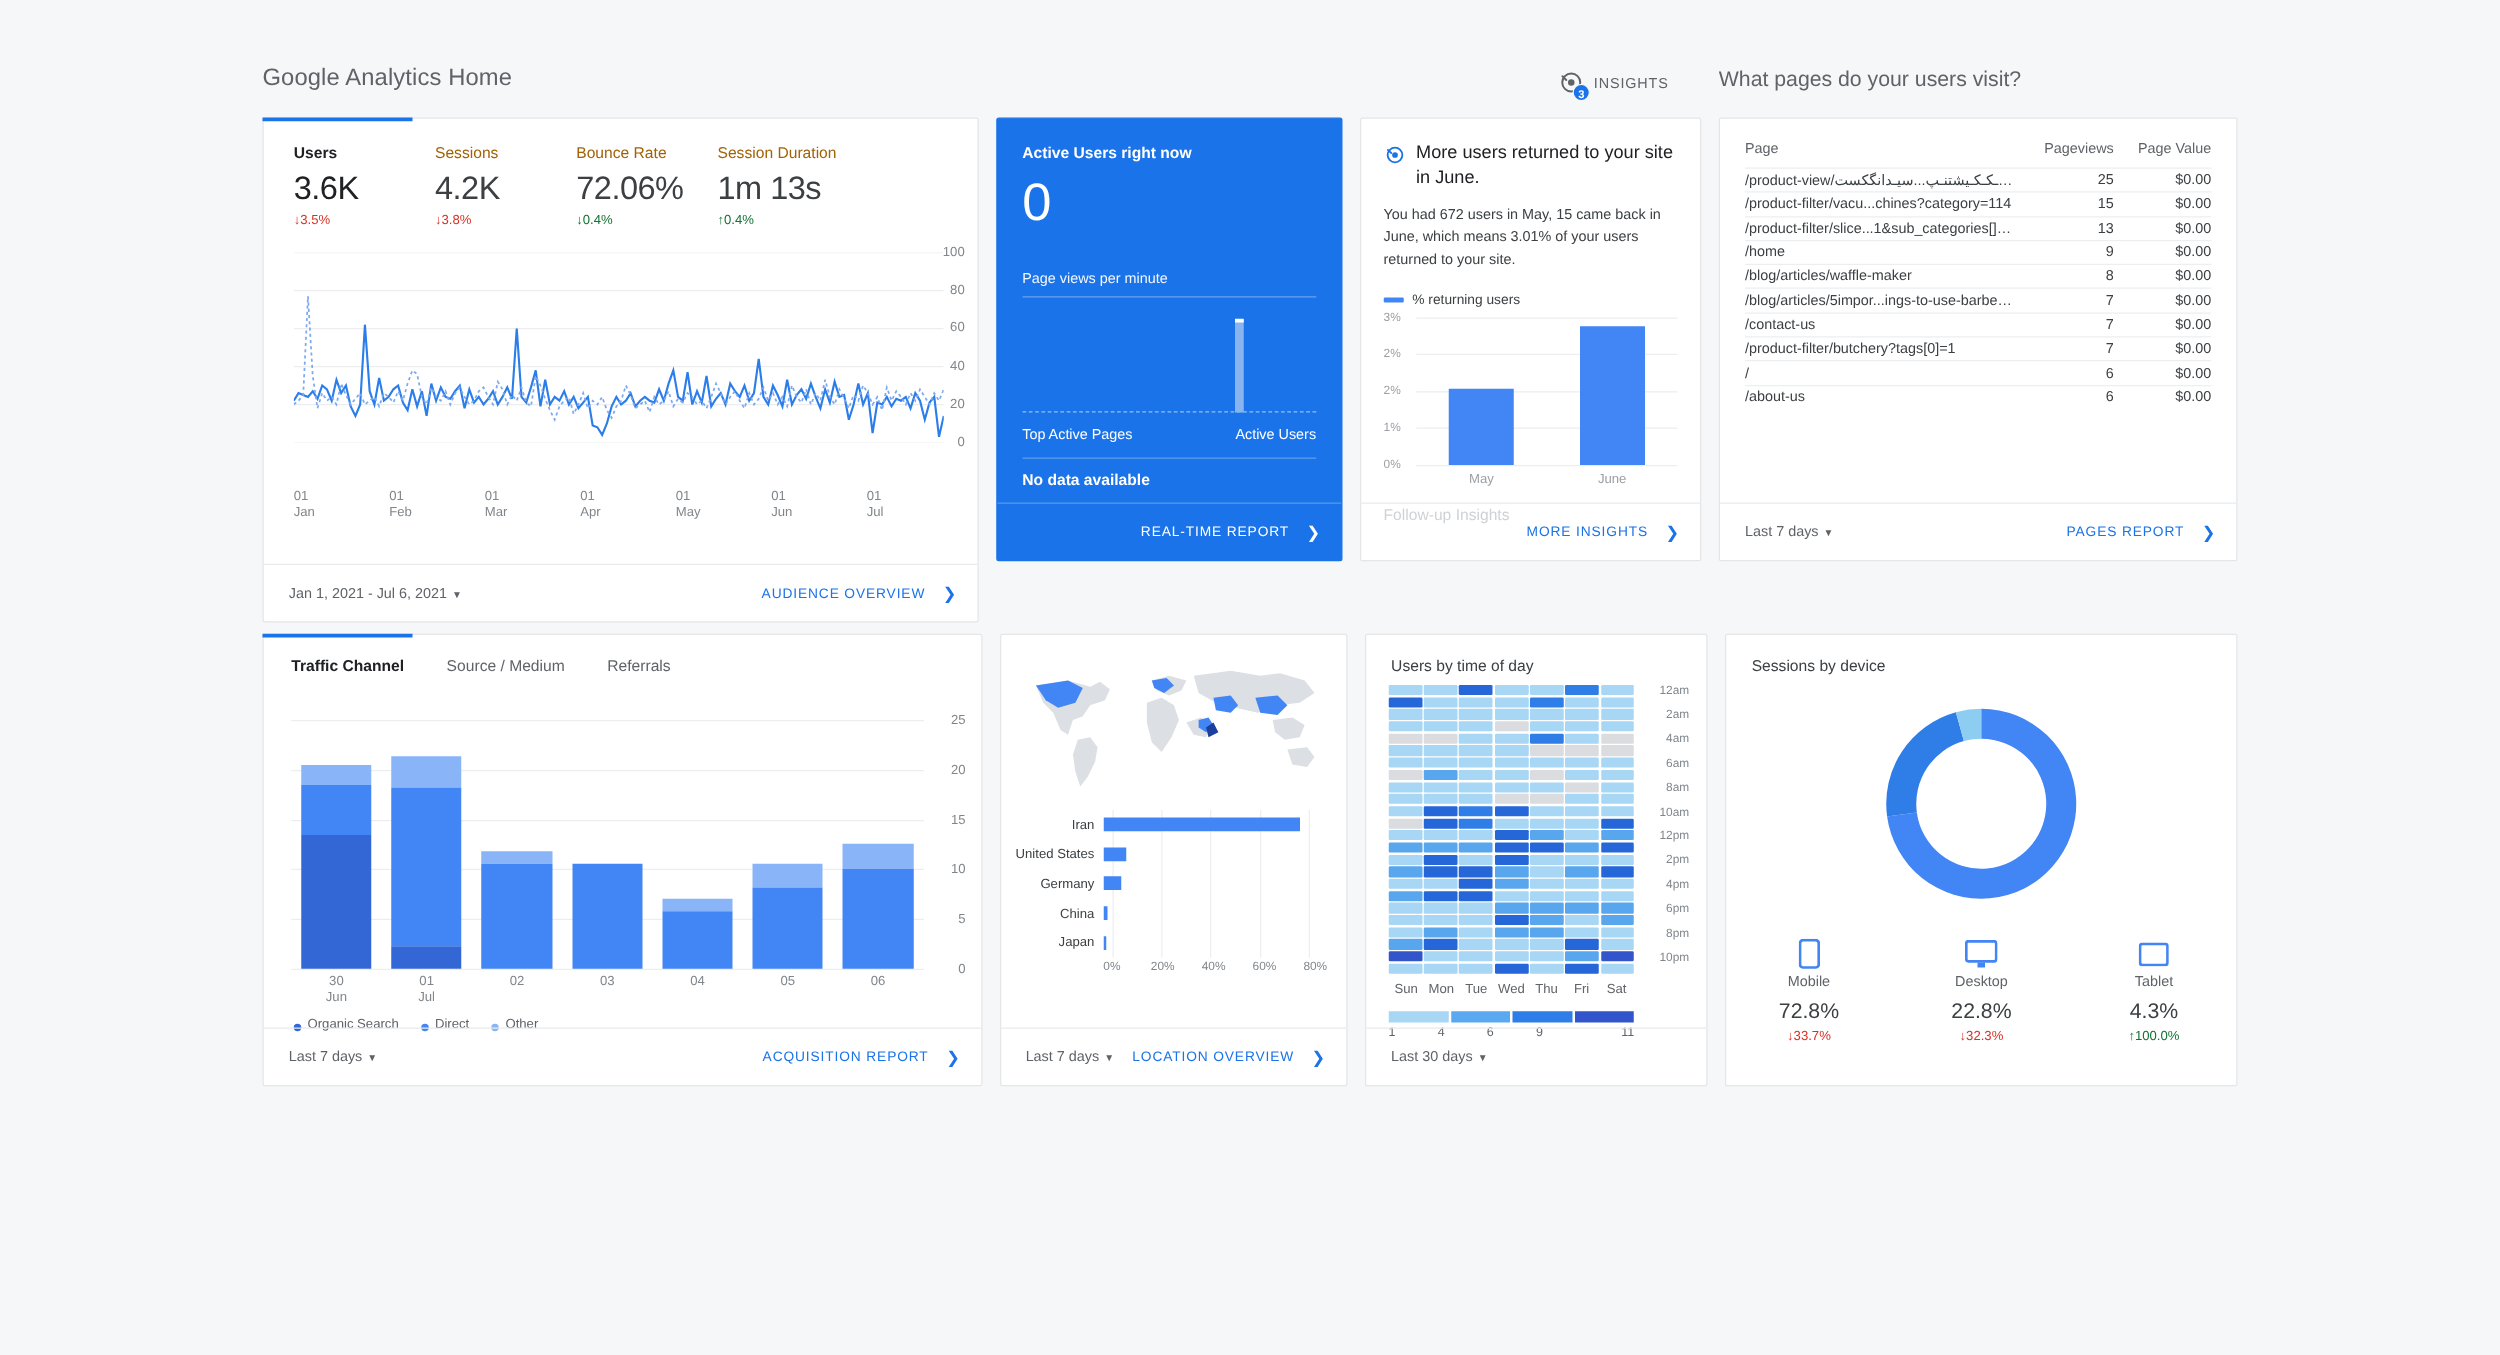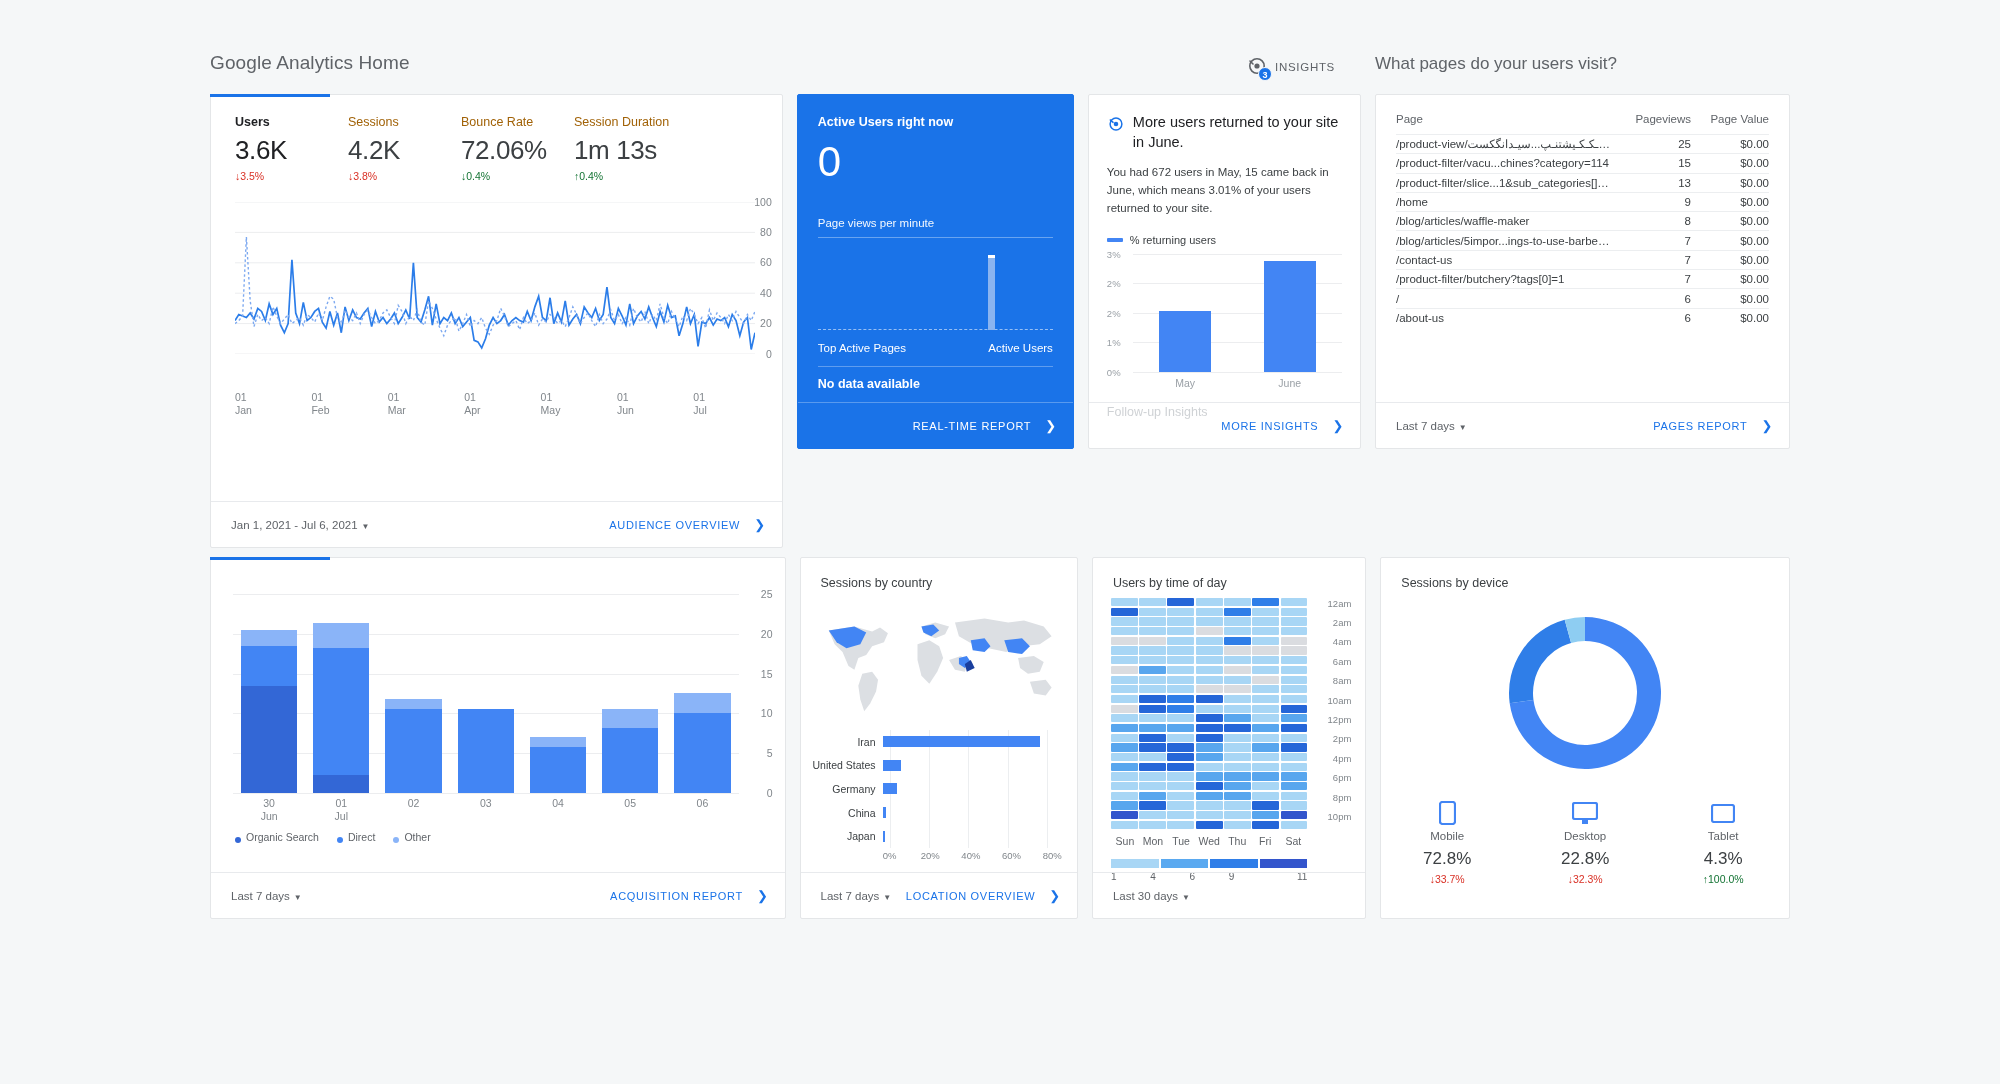--- a/index.html
+++ b/index.html
@@ -23,21 +23,21 @@
     width: 14px; height: 14px; font-size: 9px; line-height: 14px; text-align: center;
     border: 1.5px solid #f5f7f8; font-weight: 700;
   }
   .insights-label { font-size: 11.5px; color: #5f6368; letter-spacing: .7px; font-weight: 500; }
   .col4-title { font-size: 17px; color: #5f6368; width: 415px; padding-top: 2px; }
 
   
   .row { display: flex; gap: 14px; align-items: flex-start; }
   .row1 { margin-top: 8px; }
   .card { background: #fff; border: 1px solid #e4e6e8; border-radius: 2px; position: relative; }
-  .c-users     { width: 583px; height: 454px; }
+  .c-users     { width: 583px; height: 404px; }
   .c-active    { width: 282px; height: 355px; background: #1a73e8; border-color:#1a73e8; }
   .c-insight   { width: 278px; height: 355px; }
   .c-pages     { width: 415px; height: 355px; }
   .c-acq       { width: 583px; height: 362px; }
   .c-geo       { width: 282px; height: 362px; }
   .c-time      { width: 278px; height: 362px; }
   .c-dev       { width: 415px; height: 362px; }
 
   
   .accent { position: absolute; top: -1px; left: -1px; width: 120px; height: 3px; background: #1a73e8; }
@@ -435,20 +435,25 @@
         </span>
       </div>
     </div>
   </div>
 
 
   <div class="row" style="margin-top:9px">
 
     <div class="card c-acq">
       <div class="accent"></div>
+      <div class="tabs" id="acq-tabs">
+          <div class="tab sel">Traffic Channel</div>
+          <div class="tab">Source / Medium</div>
+          <div class="tab">Referrals</div>
+        </div>
       <div class="acqwrap" id="acq-chart">
           <i class="acq-gl" style="top: 15.9259px;"></i>
           <span class="acq-yl" style="top: 15.9259px;">25</span>
           <i class="acq-gl" style="top: 55.7407px;"></i>
           <span class="acq-yl" style="top: 55.7407px;">20</span>
           <i class="acq-gl" style="top: 95.5556px;"></i>
           <span class="acq-yl" style="top: 95.5556px;">15</span>
           <i class="acq-gl" style="top: 135.37px;"></i>
           <span class="acq-yl" style="top: 135.37px;">10</span>
           <i class="acq-gl" style="top: 175.185px;"></i>
@@ -550,21 +555,20 @@
           <span>Last 7 days</span><span class="caret">▼</span>
         </span>
         <span class="flink">
           <span>ACQUISITION REPORT</span>
           <span class="chev">❯</span>
         </span>
       </div>
     </div>
 
     <div class="card c-geo">
-      <div class="sec-title">Sessions by country</div>
       <div class="mapbox">
         <svg viewBox="0 0 260 120" preserveAspectRatio="xMidYMid meet">
           <g fill="#dcdfe3">
             <path d="M18,30 L44,26 L62,31 L70,27 L78,33 L74,42 L62,46 L56,55 L48,58 L44,70 L38,66 L32,52 L24,44 Z"></path>
             <path d="M52,74 L62,72 L68,80 L66,92 L60,104 L54,112 L50,100 L48,86 Z"></path>
             <path d="M112,26 L126,22 L140,26 L136,34 L126,38 L116,34 Z"></path>
             <path d="M108,44 L120,40 L130,46 L134,58 L128,72 L120,84 L112,76 L108,60 Z"></path>
             <path d="M146,22 L176,18 L200,22 L216,20 L236,26 L244,36 L232,44 L214,46 L198,52 L180,48 L164,44 L150,36 Z"></path>
             <path d="M210,58 L226,56 L236,62 L232,72 L220,74 L212,68 Z"></path>
             <path d="M222,82 L238,80 L244,88 L238,96 L226,94 Z"></path>

